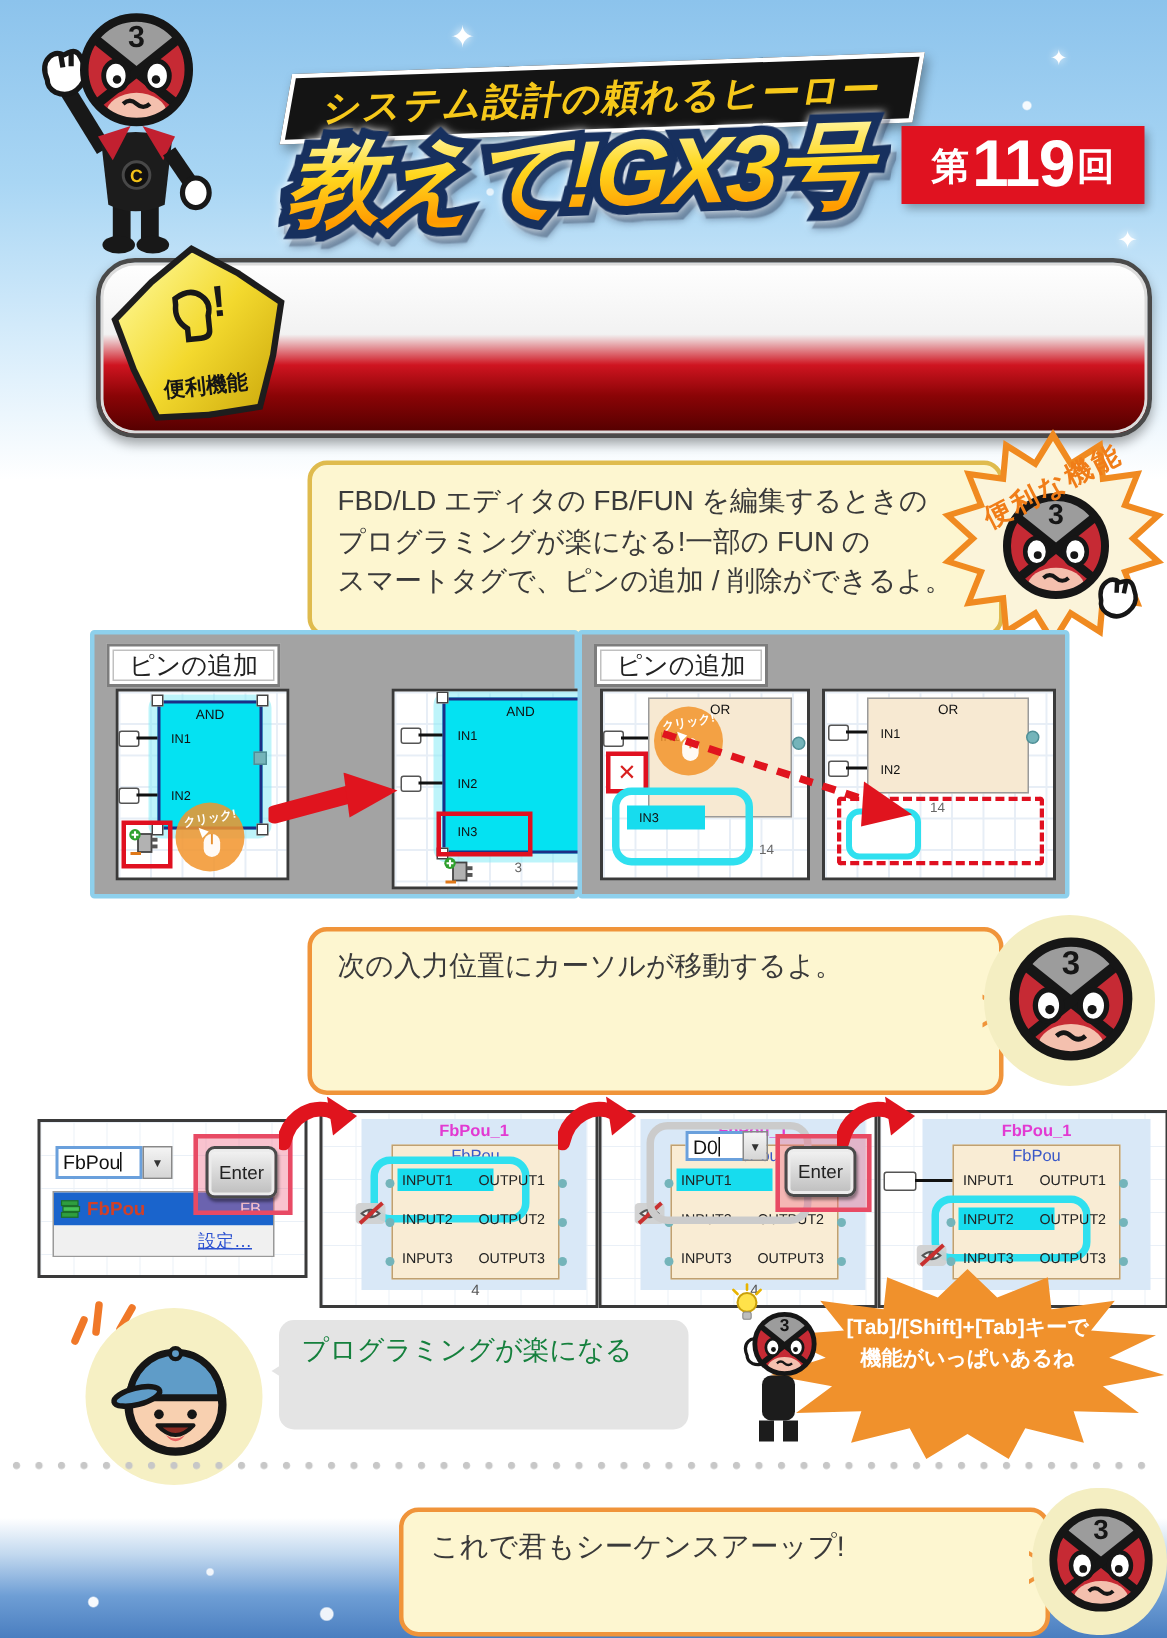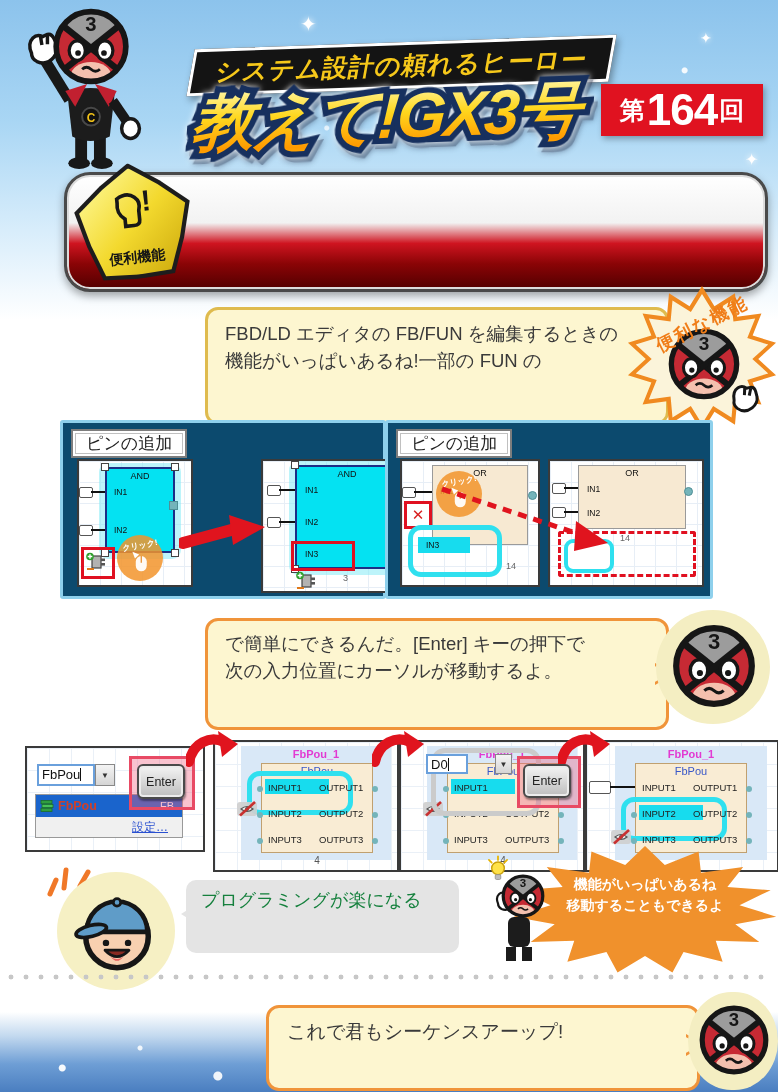--- a/index.html
+++ b/index.html
@@ -74,21 +74,21 @@
   .tail-r::after{content:"";position:absolute;left:-21px;top:-9px;width:0;height:0;
     border:9px solid transparent;border-left:16px solid #fdf6d0}
   
   .burst{position:absolute}
   .intro-badge{left:626px;top:286px;width:152px;height:146px}
   .ib-outer{left:0;top:0;right:0;bottom:0;background:#f08a20}
   .ib-inner{left:8px;top:8px;right:8px;bottom:8px;background:#fbf4da}
   .ib-label{position:absolute;left:-4px;top:26px;width:160px;text-align:center;color:#f07d18;
     font-size:18px;font-weight:bold;transform:rotate(-27deg);letter-spacing:2px;white-space:nowrap}
   
-  .panel{background:#0c4a6e;border:3px solid #8ed0ec;border-radius:3px}
+  .panel{background:#a3a3a3;border:3px solid #8ed0ec;border-radius:3px}
   .panel-label{position:absolute;left:8px;top:6px;background:#fff;border:2px solid #7d7d7d;
     box-shadow:inset 0 0 0 2px #fff,inset 0 0 0 3px #c0c0c0;padding:1px 13px;font-size:17px;color:#222}
   .shot{position:absolute;background-color:#fff;border:2px solid #3a3a3a;
     background-image:linear-gradient(#e7eef6 1px,transparent 1px),
       linear-gradient(90deg,#e7eef6 1px,transparent 1px);background-size:21px 21px}
   .glow{position:absolute;background:rgba(135,235,246,.55);border-radius:9px}
   .blk{position:absolute;box-sizing:border-box}
   .blk-and{background:#04e2f2;border:2px solid #1c2f86}
   .blk-or{background:#f7e9d2;border:1.5px solid #9a9a9a}
   .blk-name{position:absolute;left:0;right:0;top:2px;text-align:center;font-size:9px;color:#111}
@@ -261,39 +261,40 @@
     <use href="#gx-face" x="23" y="0" width="82" height="82"></use>
   </svg>
 </div>
 <div class="abs tagline"><span>システム設計の頼れるヒーロー</span></div>
 <div class="abs big-title">
   <span class="bt-back">教えて!GX3号</span>
   <span class="bt-front">教えて!GX3号</span>
 </div>
 <div class="abs episode">
   <span class="small">第</span>
-  <span class="big">164</span>
+  <span class="big">119</span>
   <span class="small">回</span>
 </div>
 
 <div class="abs banner">
   <div class="abs star-badge">
     <div class="star s-outline burst" style="clip-path: polygon(50% 0%, 74.7% 16%, 97.6% 34.5%, 89.9% 63%, 79.4% 90.5%, 50% 92%, 20.6% 90.5%, 10.1% 63%, 2.4% 34.5%, 25.3% 16%);"></div>
     <div class="star s-gold burst" style="clip-path: polygon(50% 0%, 74.7% 16%, 97.6% 34.5%, 89.9% 63%, 79.4% 90.5%, 50% 92%, 20.6% 90.5%, 10.1% 63%, 2.4% 34.5%, 25.3% 16%);"></div>
     <svg class="star-icon" viewBox="0 0 50 44" width="52" height="46">
       <path d="M14 8 Q24 2 31 8 Q37 13 34 21 L34 30 Q34 35 28 35 L20 35 L20 28 Q12 22 14 12 Z" fill="none" stroke="#181818" stroke-width="3.5"></path>
       <text x="37" y="22" font-size="28" font-weight="900" fill="#181818">!</text>
     </svg>
     <div class="star-label">便利機能</div>
   </div>
 </div>
 
 <div class="abs bubble bub-intro">
   <div>FBD/LD エディタの FB/FUN を編集するときの</div>
-  <div>機能がいっぱいあるね!一部の FUN の</div>
+  <div>プログラミングが楽になる!一部の FUN の</div>
+  <div>スマートタグで、ピンの追加 / 削除ができるよ。</div>
   <div class="tail-r" style="top:44px;border-left:19px solid #dfbb4e"></div>
 </div>
 <div class="abs intro-badge">
   <div class="burst ib-outer" style="clip-path: polygon(50% 0%, 58.2% 13.9%, 71.7% 5%, 73.1% 21.1%, 89.1% 18.8%, 83.3% 33.9%, 98.7% 38.9%, 87% 50%, 98.7% 61.1%, 83.3% 66.1%, 89.1% 81.2%, 73.1% 78.9%, 71.7% 95%, 58.2% 86.1%, 50% 100%, 41.8% 86.1%, 28.3% 95%, 26.9% 78.9%, 10.9% 81.2%, 16.7% 66.1%, 1.3% 61.1%, 13% 50%, 1.3% 38.9%, 16.7% 33.9%, 10.9% 18.8%, 26.9% 21.1%, 28.3% 5%, 41.8% 13.9%);"></div>
   <div class="burst ib-inner" style="clip-path: polygon(50% 0%, 58.2% 13.9%, 71.7% 5%, 73.1% 21.1%, 89.1% 18.8%, 83.3% 33.9%, 98.7% 38.9%, 87% 50%, 98.7% 61.1%, 83.3% 66.1%, 89.1% 81.2%, 73.1% 78.9%, 71.7% 95%, 58.2% 86.1%, 50% 100%, 41.8% 86.1%, 28.3% 95%, 26.9% 78.9%, 10.9% 81.2%, 16.7% 66.1%, 1.3% 61.1%, 13% 50%, 1.3% 38.9%, 16.7% 33.9%, 10.9% 18.8%, 26.9% 21.1%, 28.3% 5%, 41.8% 13.9%);"></div>
   <svg style="position:absolute;left:40px;top:40px" width="76" height="76">
         <use href="#gx-face" width="76" height="76"></use>
       </svg>
   <svg style="position:absolute;left:100px;top:96px;transform:rotate(12deg)" width="36" height="36">
         <use href="#gx-glove" width="36" height="36"></use>
@@ -406,21 +407,20 @@
     <div class="stub" style="left:2px;top:46px"></div>
     <div class="stubline" style="left:14px;top:50px;width:14px"></div>
     <div class="odot" style="left:134px;top:26px;border-radius:50%"></div>
     <div class="mini-num" style="left:70px;top:72px">14</div>
     <div class="dash-rect" style="left:8px;top:70px;width:132px;height:40px"></div>
     <div class="cyan-ring" style="left:14px;top:78px;width:42px;height:26px;border-width:4px;border-radius:9px;background:#fff"></div>
   </div>
 </div>
 
 <div class="abs bubble bub-kbd">
-  <div>で簡単にできるんだ。[Enter] キーの押下で</div>
   <div>次の入力位置にカーソルが移動するよ。</div>
   <div class="tail-r" style="top:42px;border-left:19px solid #f0943a"></div>
 </div>
 <div class="abs mascot-circle kbd-mascot">
   <svg style="position:absolute;left:14px;top:12px" width="88" height="88">
         <use href="#gx-face" width="88" height="88"></use>
       </svg>
 </div>
 
 <svg class="arrow-svg" style="left:186px;top:731px" width="52" height="36">
@@ -482,21 +482,21 @@
       </svg>
   <div class="count-num" style="left:46px;top:113px;width:112px">4</div>
 </div>
 
 <div class="wpanel" style="left:399px;top:740px;width:182px;height:128px">
   <div class="sel-region" style="left:26px;top:4px;width:150px;height:114px"></div>
   <div class="inst-label" style="left:26px;top:6px;width:150px">FbPou_1</div>
   <div class="blk" style="left:46px;top:21px;width:112px;height:90px;background:#f9ecd4;border:1.5px solid #c0a070"></div>
   <div class="fb-name" style="left:46px;top:23px;width:112px">FbPou</div>
   <div class="gray-ring" style="left:30px;top:6px;width:100px;height:58px"></div>
-  <div class="combo" style="left:25px;top:12px;width:42px;height:20px">
+  <div class="combo" style="left:56px;top:12px;width:42px;height:20px">
     <span>D0</span><span class="caret"></span>
   </div>
   <div class="dropbtn" style="left:94px;top:12px;width:17px;height:20px">
     <span>▼</span>
   </div>
   <div class="cyan-fill" style="left:50px;top:37px;width:64px;height:15px"></div>
   <div class="fbrow" style="left:53px;top:40px">INPUT1</div>
   <div class="fbrow" style="left:53px;top:66px">INPUT2</div>
   <div class="fbrow" style="left:53px;top:92px">INPUT3</div>
   <div class="fbrow" style="left:104px;top:66px">OUTPUT2</div>
@@ -547,22 +547,22 @@
     <rect x="30" y="62" width="22" height="30" rx="6" fill="#1c1c1c"></rect>
     <rect x="28" y="92" width="10" height="14" fill="#1c1c1c"></rect>
     <rect x="44" y="92" width="10" height="14" fill="#1c1c1c"></rect>
     <use href="#gx-glove" x="14" y="34" width="26" height="26"></use>
     <use href="#gx-face" x="22" y="18" width="46" height="46"></use>
   </svg>
 </div>
 <div class="abs tab-burst">
   <div class="burst tb-fill" style="clip-path: polygon(50% 0%, 57.5% 14.8%, 70.3% 4.3%, 71.2% 20.9%, 87.2% 16.5%, 81.2% 32%, 97.6% 34.5%, 85.8% 46.2%, 99.7% 55.2%, 84.2% 61.1%, 93.3% 75%, 76.8% 74.1%, 79.4% 90.5%, 64.6% 82.9%, 60.4% 98.9%, 50% 86%, 39.6% 98.9%, 35.4% 82.9%, 20.6% 90.5%, 23.2% 74.1%, 6.7% 75%, 15.8% 61.1%, 0.3% 55.2%, 14.2% 46.2%, 2.4% 34.5%, 18.8% 32%, 12.8% 16.5%, 28.8% 20.9%, 29.7% 4.3%, 42.5% 14.8%);"></div>
   <div class="tb-text">
+    <div>[Tab]/[Shift]+[Tab]キーで</div>
     <div>機能がいっぱいあるね</div>
-    <div>移動することもできるよ</div>
   </div>
 </div>
 
 <svg class="abs" style="left:44px;top:858px" width="50" height="40" viewBox="0 0 50 40">
   <g stroke="#f07828" stroke-width="5" stroke-linecap="round">
     <line x1="6" y1="36" x2="12" y2="22"></line>
         <line x1="20" y1="30" x2="22" y2="12"></line>
         <line x1="36" y1="28" x2="44" y2="14"></line>
   </g>
 </svg>

